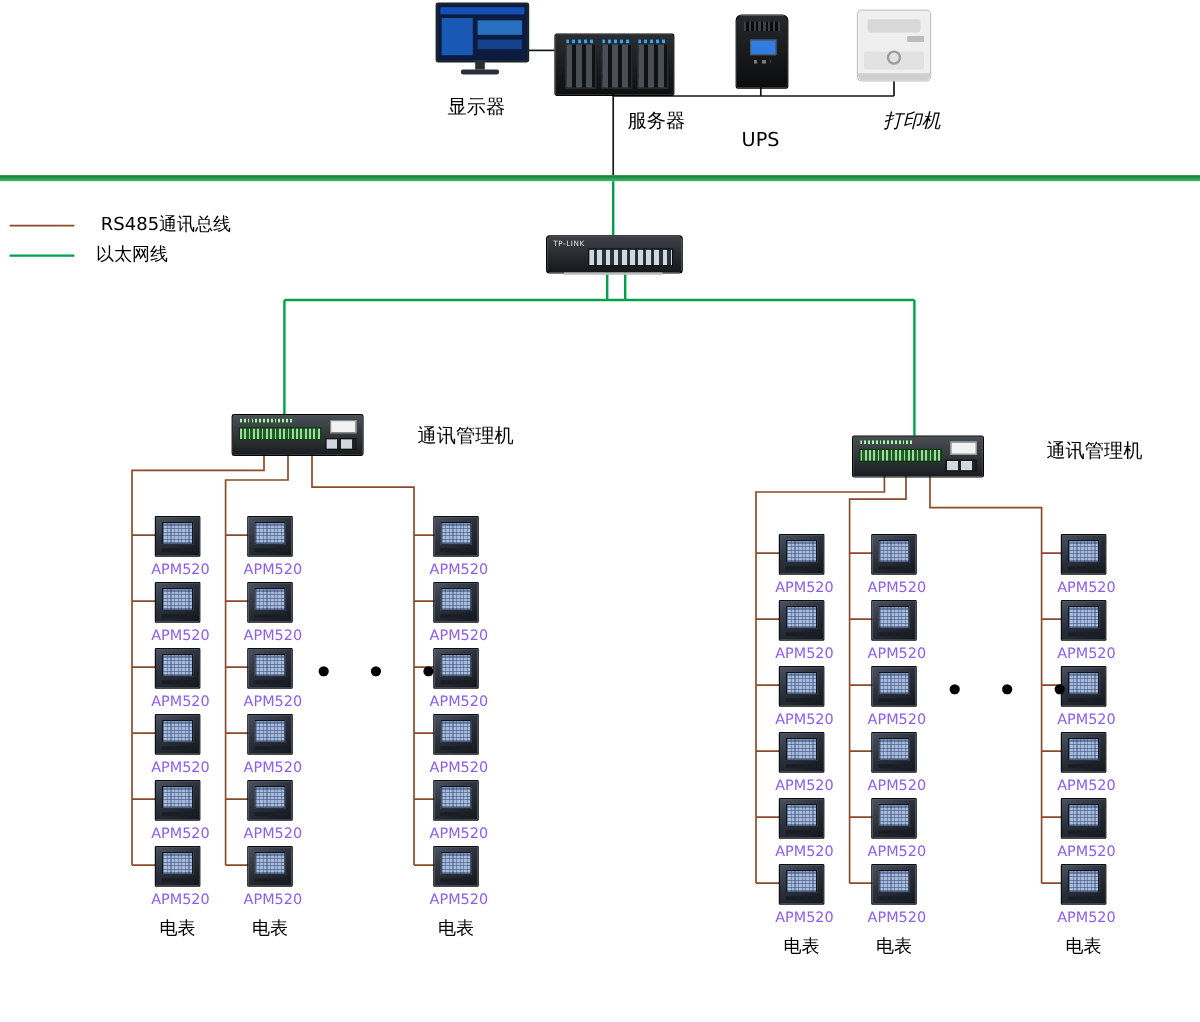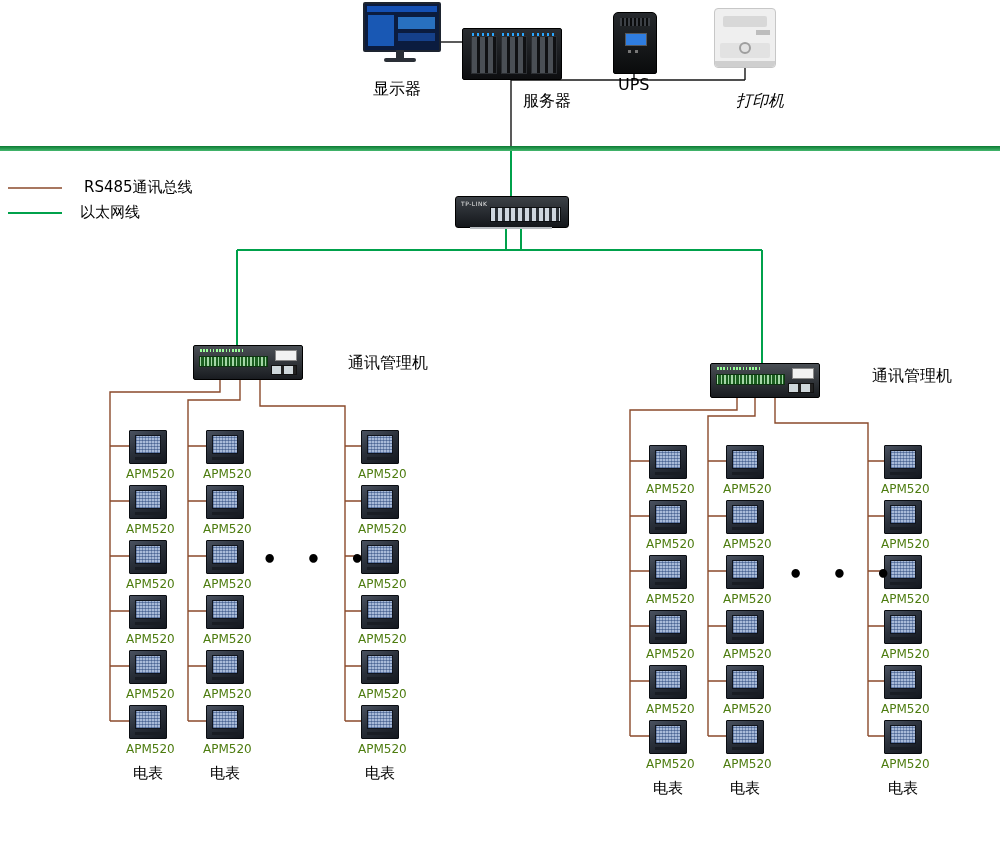--- a/index.html
+++ b/index.html
@@ -79,21 +79,21 @@
   .meter-col{position:absolute;width:44px;}
   .meter-unit{height:55px;}
   .meter{position:relative;width:36px;height:32px;margin:0 auto;
          background:linear-gradient(150deg,#4a5260 0%,#2a303a 45%,#14181f 100%);
          border:1px solid #0a0d12;border-radius:1px;}
   .meter-screen{position:absolute;left:5px;right:5px;top:4px;bottom:9px;background:#a8bad8;
         background-image:repeating-linear-gradient(0deg,rgba(25,55,110,.45) 0 1px,transparent 1px 3px),
                          repeating-linear-gradient(90deg,rgba(25,55,110,.35) 0 1px,transparent 1px 3px);
         border:1px solid #10141c;}
   .meter-base{position:absolute;left:5px;right:5px;bottom:3px;height:3px;background:#191d24;}
-  .meter-label{margin-top:3px;text-align:center;font-size:12px;line-height:15px;color:#4d7c0f;}
+  .meter-label{margin-top:3px;text-align:center;font-size:12px;line-height:15px;color:#8b5cf6;}
   .col-footer{margin-top:4px;text-align:center;font-size:15px;color:#000;}
 
   .dots{position:absolute;font-size:24px;font-weight:bold;letter-spacing:10px;color:#000;}
 </style>
 </head>
 <body>
 
 <div id="stage">
 
   <svg id="wires" viewBox="0 0 1000 852">
@@ -167,21 +167,21 @@
   <div class="abs printer">
     <div class="prn-tray"></div>
     <div class="prn-panel"></div>
     <div class="prn-front"></div>
     <div class="prn-logo"></div>
     <div class="prn-base"></div>
   </div>
 
   <div class="label lbl16" style="left:373px;top:80px;">显示器</div>
   <div class="label lbl16" style="left:523px;top:92px;">服务器</div>
-  <div class="label lbl16" style="left:618px;top:76px;">UPS</div>
+  <div class="label lbl16" style="left:618px;top:108px;">UPS</div>
   <div class="label lbl16" style="left:736px;top:92px;font-style:italic;">打印机</div>
 
   <div class="abs switch">
     <div class="sw-brand">TP-LINK</div>
     <div class="sw-ports"></div>
   </div>
   <div class="abs sw-shadow"></div>
 
   <div class="cmgr" style="left:193px;top:345px;">
     <div class="cm-leds"></div>

